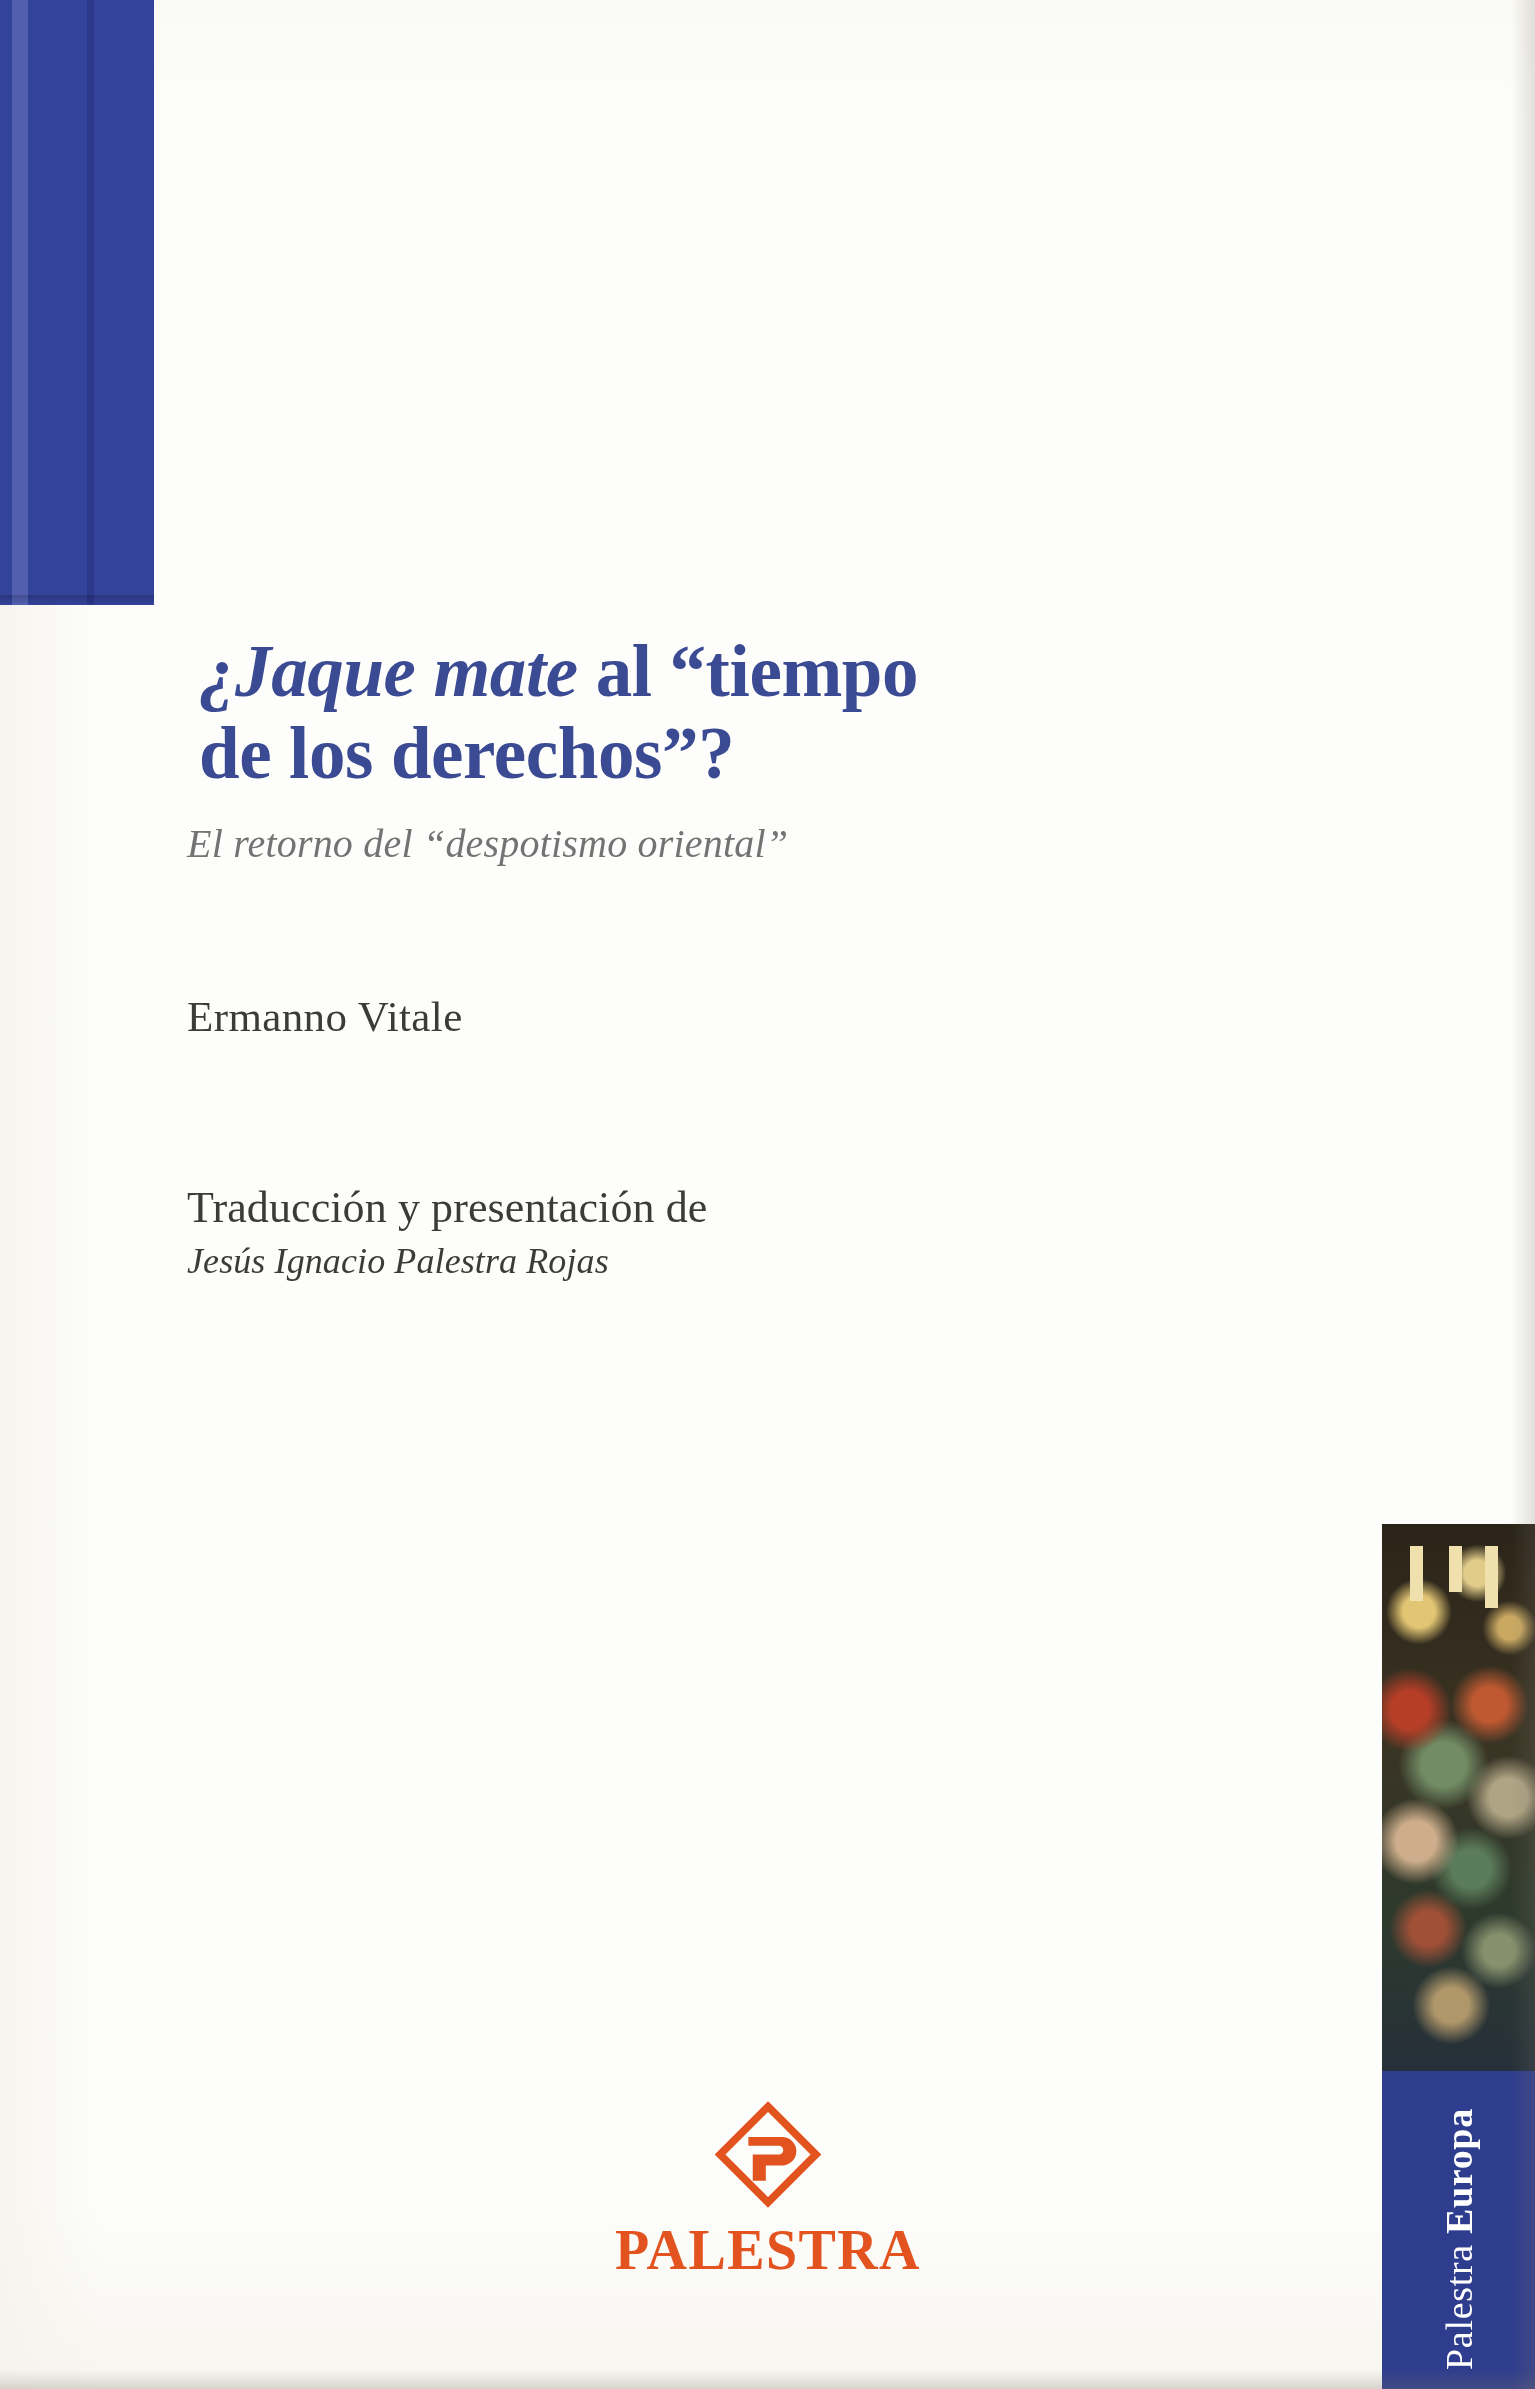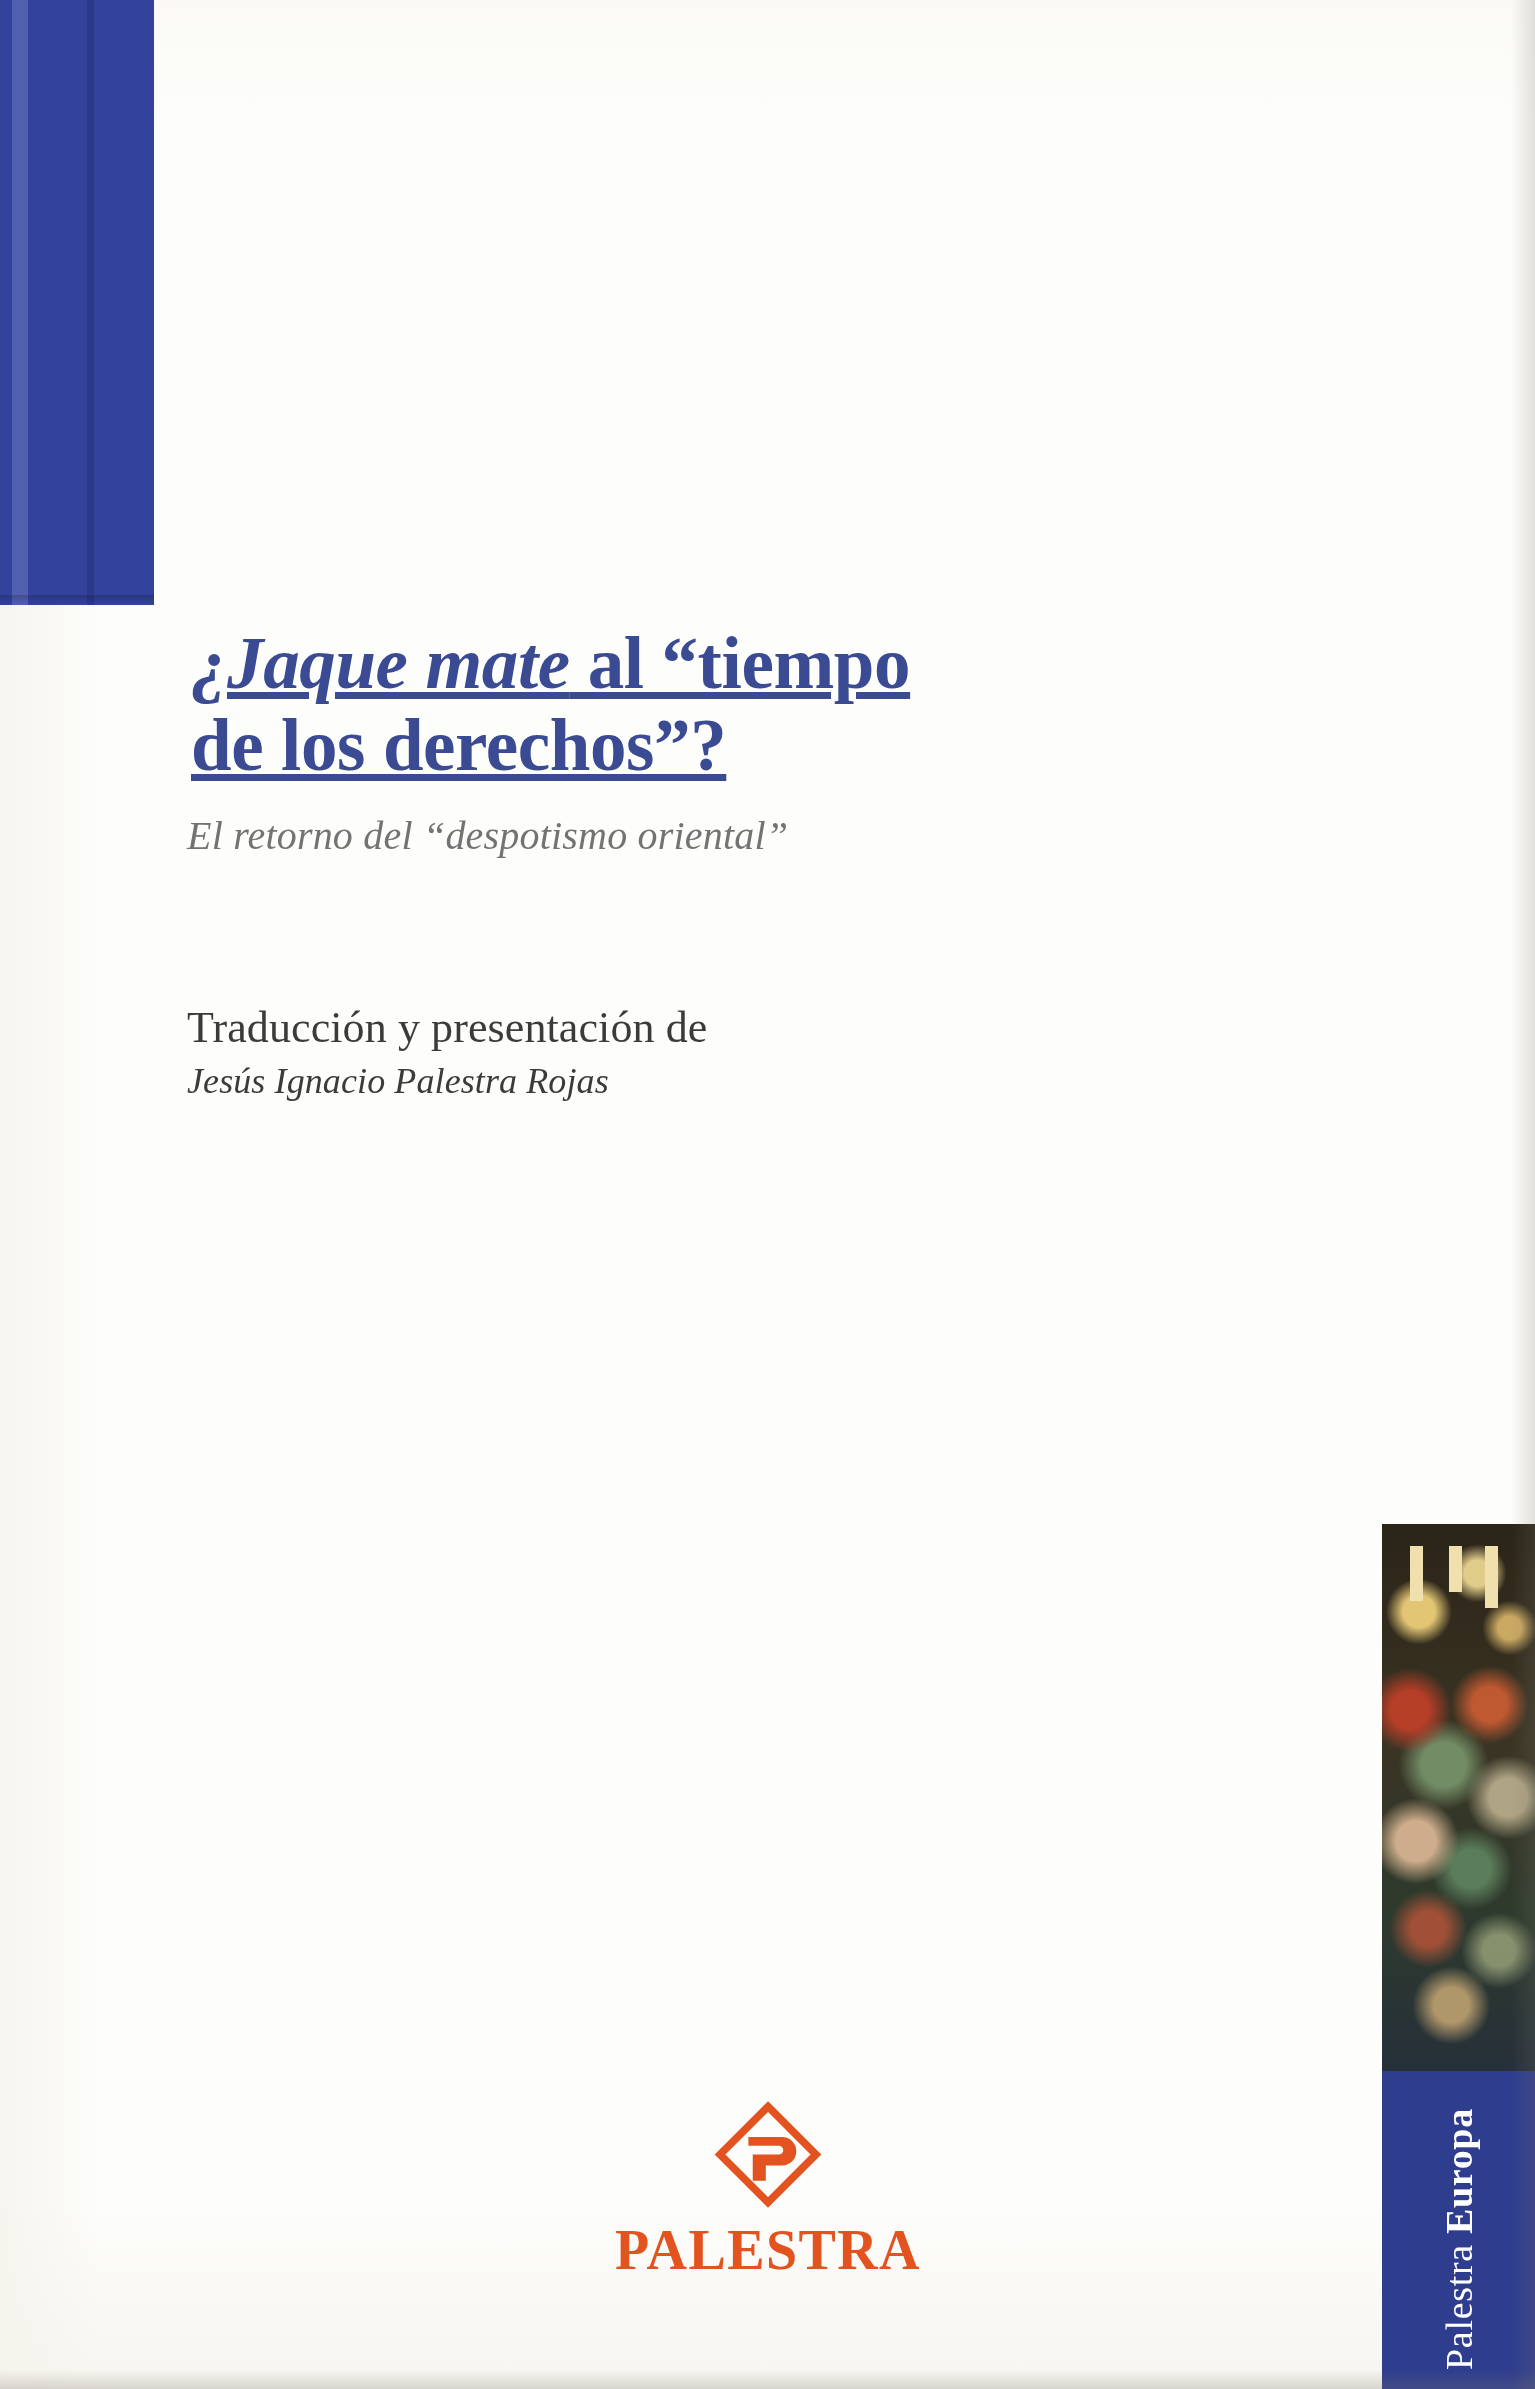--- a/index.html
+++ b/index.html
@@ -74,23 +74,22 @@
     left: 187px;
     top: 619px;
     width: 1130px;
   }
   .title {
     color: #3a4a93;
     font-size: 73px;
     line-height: 1.12;
     font-weight: bold;
     letter-spacing: -0.4px;
-    margin: 4px;
+    margin: 12px;
     white-space: pre-wrap;
-    text-decoration: underline;
   }
   .title .ital {
     font-style: italic;
   }
   .subtitle {
     color: #737373;
     font-size: 40px;
     font-style: italic;
     line-height: 1.25;
     margin: 24.6px 0 0 0;
@@ -241,20 +240,21 @@
     <div class="stripe-light"></div>
     <div class="stripe-dark"></div>
     <div class="bar-bevel"></div>
   </div>
 
   <div class="text-block">
     <h1 class="title"><span class="ital">¿Jaque mate</span><span> al “tiempo</span><br><span>de los derechos”?</span></h1>
 
     <p class="subtitle">El retorno del “despotismo oriental”</p>
 
+    <p class="author">Ermanno Vitale</p>
 
     <p class="translator-lead">Traducción y presentación de</p>
     <p class="translator-name">Jesús Ignacio Palestra Rojas</p>
   </div>
 
   <div class="series-strip">
     <div class="series-art">
       <div class="bar-a"></div>
       <div class="bar-b"></div>
       <div class="bar-c"></div>

